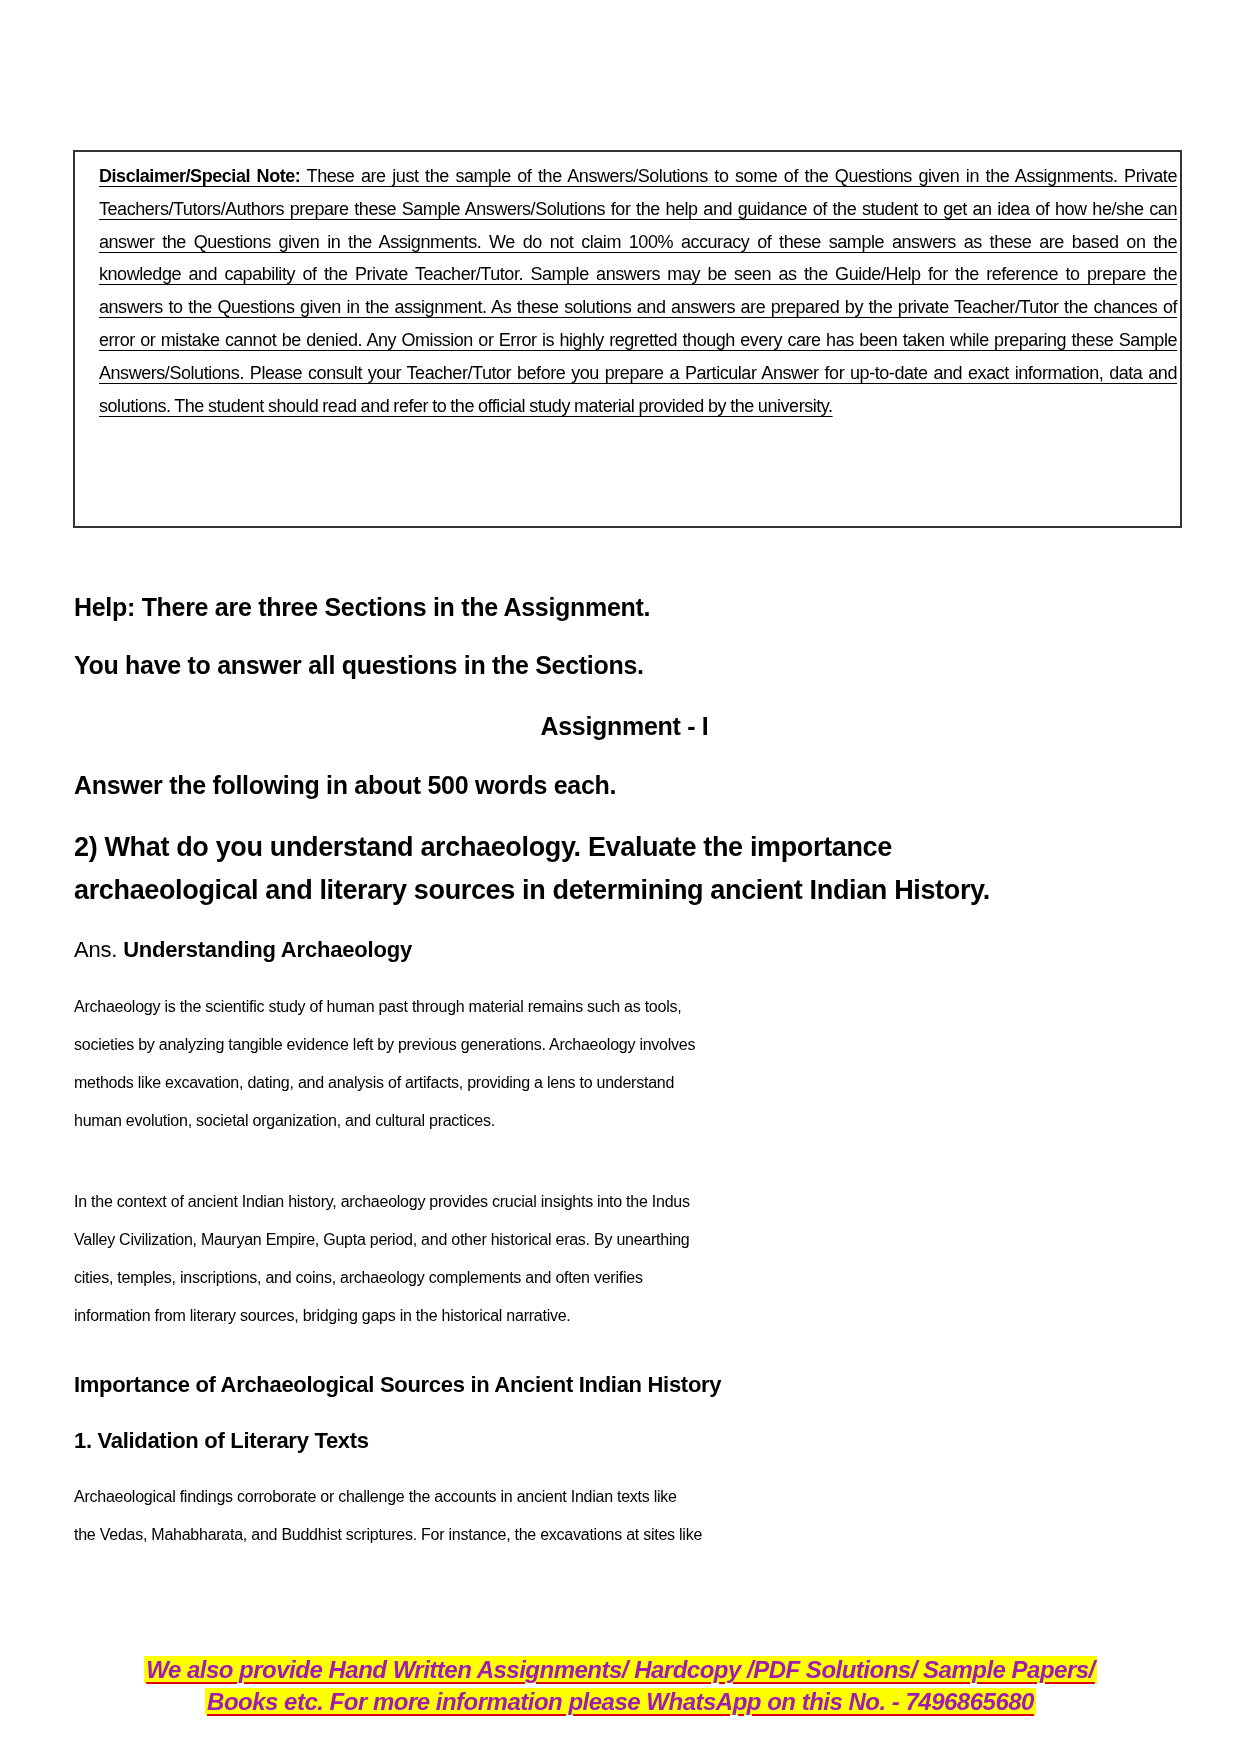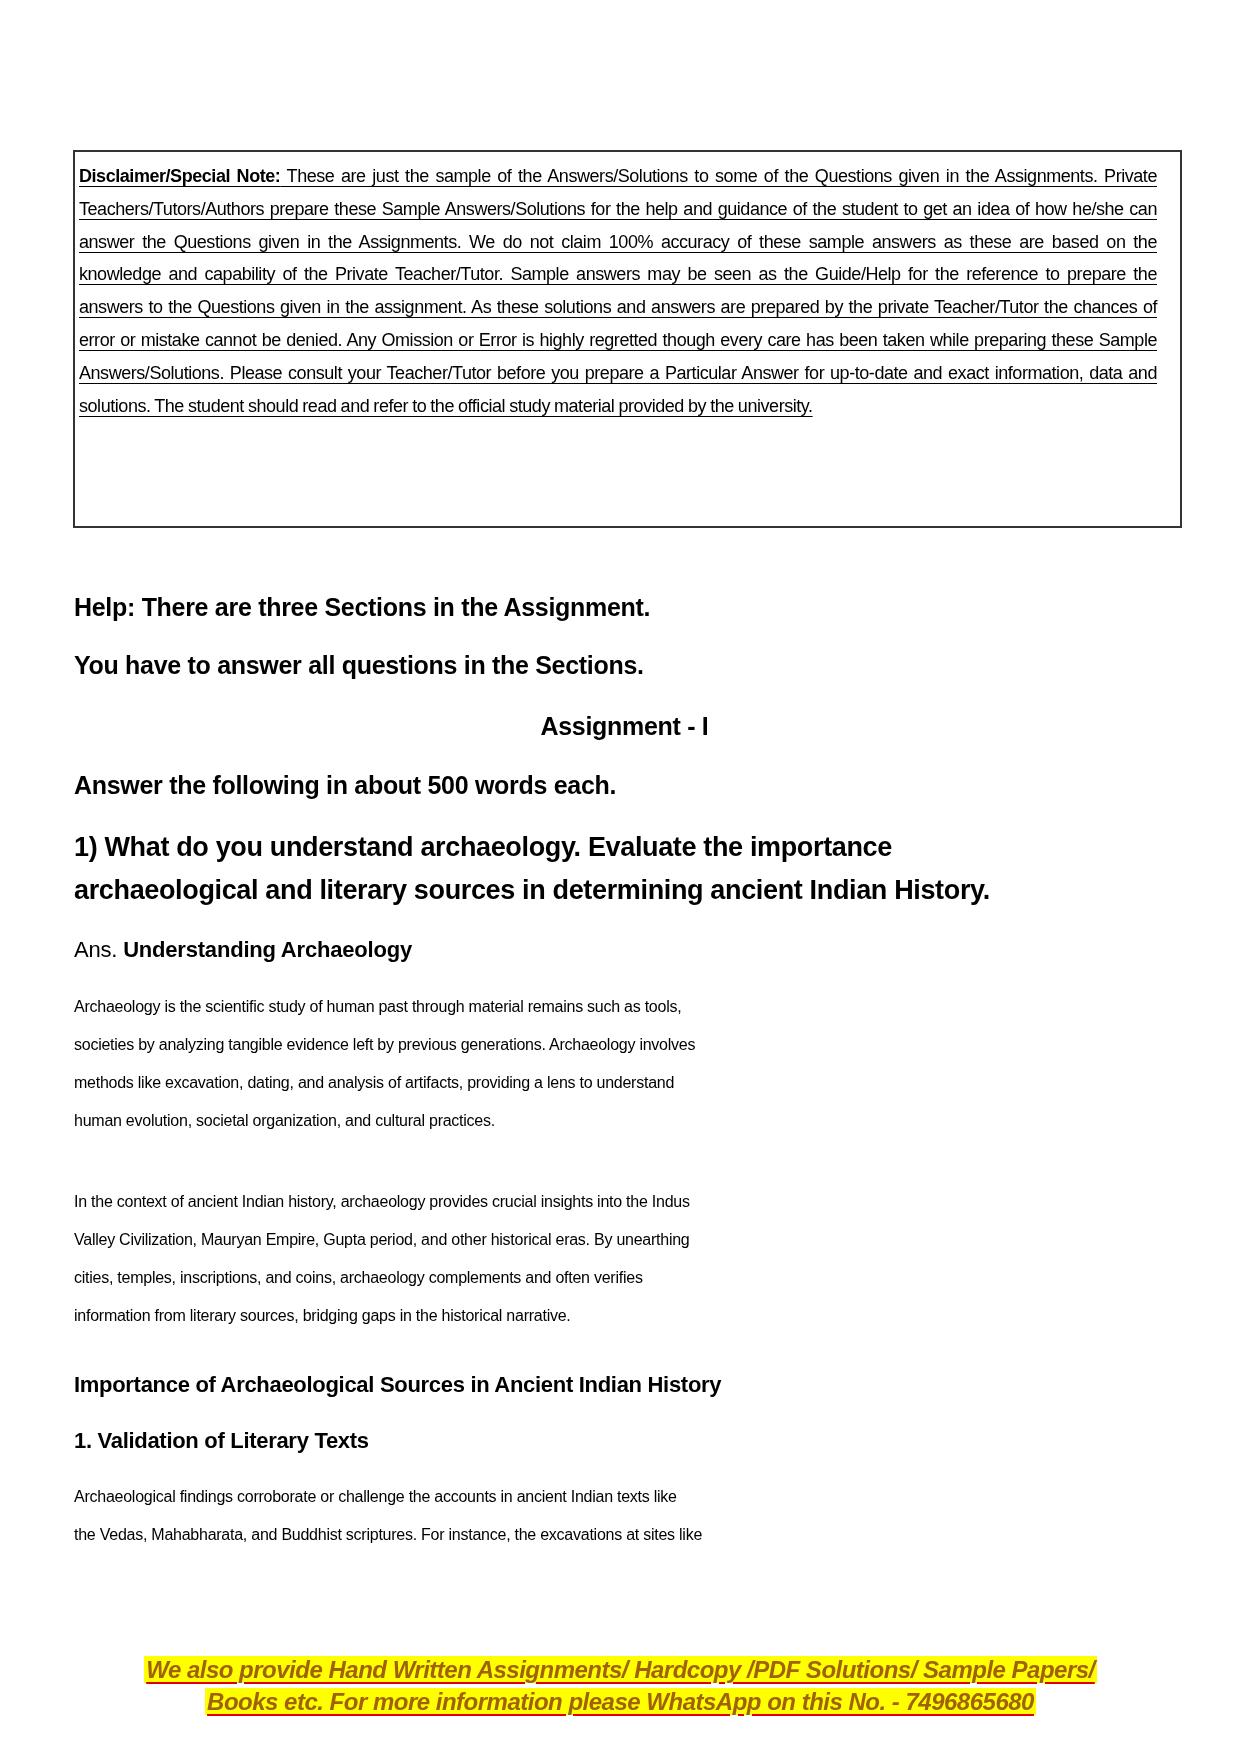--- a/index.html
+++ b/index.html
@@ -3,21 +3,21 @@
 <meta charset="utf-8">
 <style>
   html, body { margin:0; padding:0; background:#ffffff; }
   body { width:1241px; height:1755px; position:relative; overflow:hidden;
          font-family:"Liberation Sans", sans-serif; color:#000; }
   .disclaimer-box {
     position:absolute; left:73px; top:150px; width:1109px; height:378px;
     border:2px solid #333; box-sizing:border-box;
   }
   .disclaimer-text {
-    position:absolute; left:4px; top:8px; width:1078px;
+    position:absolute; left:24px; top:8px; width:1078px;
     font-family:"Liberation Sans", sans-serif; font-size:18px; line-height:32.8px;
     text-align:justify; text-align-last:left; text-decoration:underline;
     text-underline-offset:4px; letter-spacing:-0.45px; word-spacing:-0.5px;
   }
   .disclaimer-text b { font-weight:bold; }
   .heading {
     position:absolute; left:74px; font-weight:bold; font-size:25px; letter-spacing:-0.3px;
     white-space:nowrap;
   }
   .center-heading { left:0; width:1241px; text-align:center; padding-left:0; }
@@ -29,41 +29,41 @@
   .ans-line b { font-weight:bold; }
   .para {
     position:absolute; left:74px; width:1080px; font-size:16px; line-height:38px;
     letter-spacing:-0.25px;
   }
   .para .ln { display:block; white-space:nowrap; }
   .subheading { position:absolute; left:74px; font-size:22px; font-weight:bold; white-space:nowrap; letter-spacing:-0.3px; }
   .footer {
     position:absolute; left:0; top:1654px; width:1241px; text-align:center;
     font-style:italic; font-weight:bold; font-size:24px; line-height:32px;
-    color:#a16207; letter-spacing:-0.5px;
+    color:#a21caf; letter-spacing:-0.5px;
   }
   .footer .hl {
     background:#ffff00; text-decoration:underline; text-decoration-color:#e00000;
     text-underline-offset:4px; text-decoration-thickness:2px; padding:0 2px;
   }
 </style>
 </head>
 <body>
 
 <div class="disclaimer-box">
   <div class="disclaimer-text"><b>Disclaimer/Special Note:</b><span> These are just the sample of the Answers/Solutions to some of the Questions given in the Assignments. Private Teachers/Tutors/Authors prepare these Sample Answers/Solutions for the help and guidance of the student to get an idea of how he/she can answer the Questions given in the Assignments. We do not claim 100% accuracy of these sample answers as these are based on the knowledge and capability of the Private Teacher/Tutor. Sample answers may be seen as the Guide/Help for the reference to prepare the answers to the Questions given in the assignment. As these solutions and answers are prepared by the private Teacher/Tutor the chances of error or mistake cannot be denied. Any Omission or Error is highly regretted though every care has been taken while preparing these Sample Answers/Solutions. Please consult your Teacher/Tutor before you prepare a Particular Answer for up-to-date and exact information, data and solutions. The student should read and refer to the official study material provided by the university.</span></div>
 </div>
 
 <div class="heading" style="top:593px;">Help: There are three Sections in the Assignment.</div>
 <div class="heading" style="top:651px;">You have to answer all questions in the Sections.</div>
 <div class="heading center-heading" style="top:712px; padding-left:4px; left:0;">Assignment - I</div>
 <div class="heading" style="top:771px;">Answer the following in about 500 words each.</div>
 
 <div class="question" style="top:826px;">
-  <span style="display:block;white-space:nowrap;">1) What do you understand archaeology. Evaluate the importance</span>
+  <span style="display:block;white-space:nowrap;">2) What do you understand archaeology. Evaluate the importance</span>
   <span style="display:block;white-space:nowrap;">archaeological and literary sources in determining ancient Indian History.</span>
 </div>
 
 <div class="ans-line" style="top:937px;"><span>Ans. </span><b>Understanding Archaeology</b></div>
 
 <div class="para" style="top:988px;">
   <span class="ln">Archaeology is the scientific study of human past through material remains such as tools,</span>
   <span class="ln">societies by analyzing tangible evidence left by previous generations. Archaeology involves</span>
   <span class="ln">methods like excavation, dating, and analysis of artifacts, providing a lens to understand</span>
   <span class="ln">human evolution, societal organization, and cultural practices.</span>

